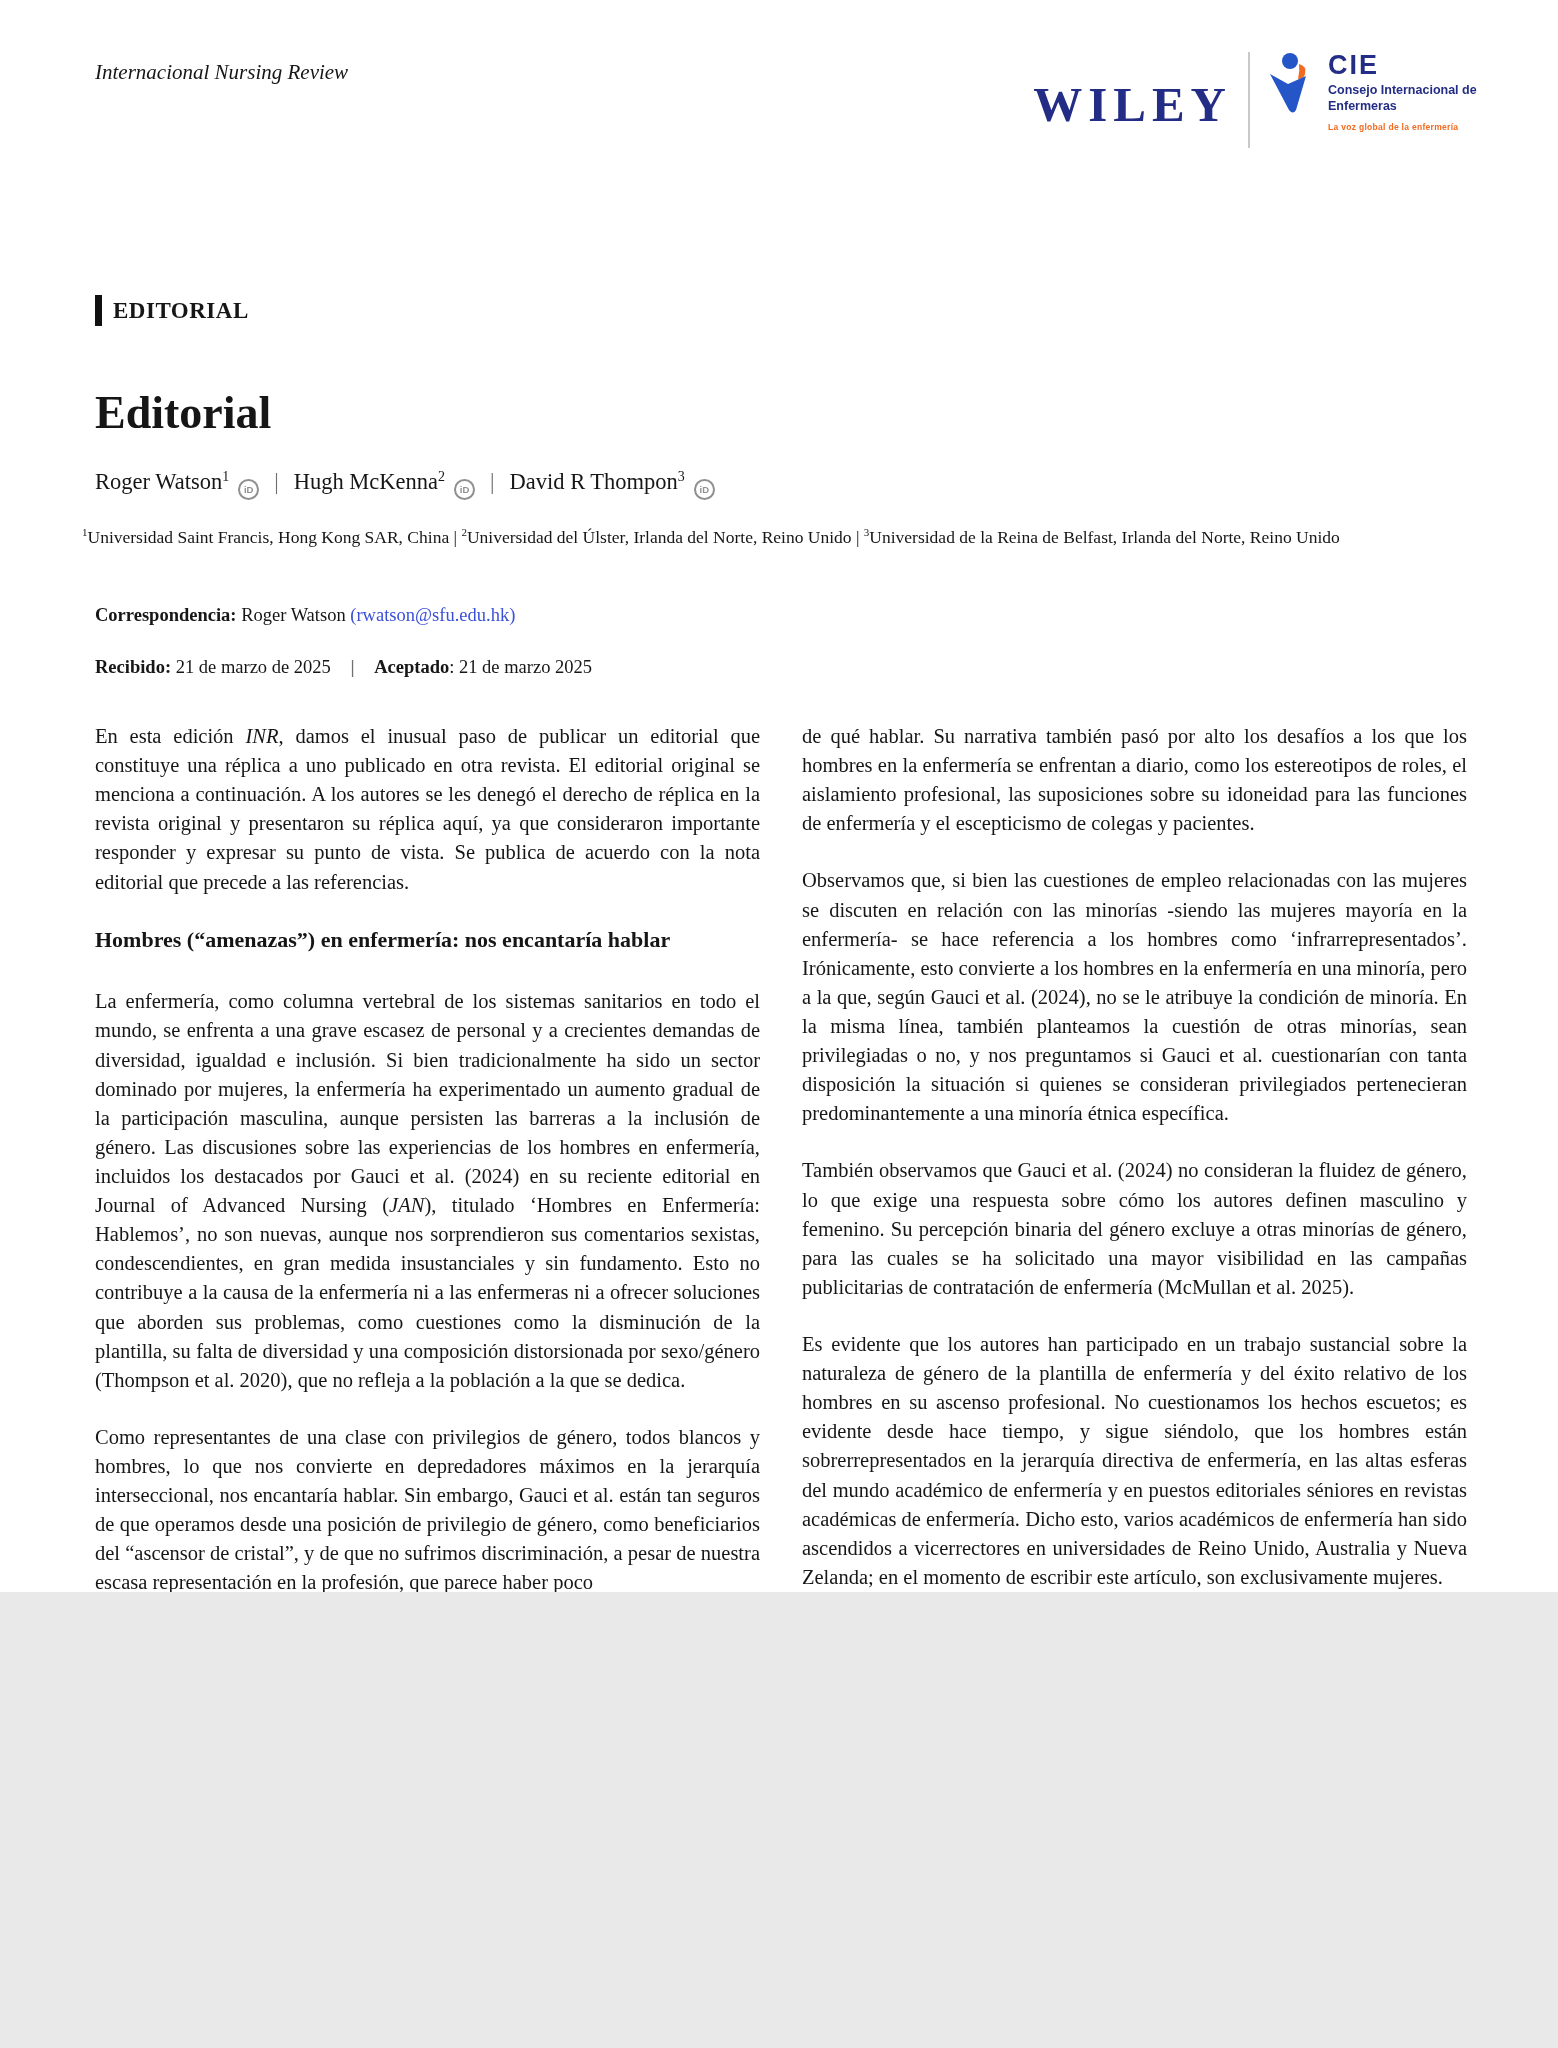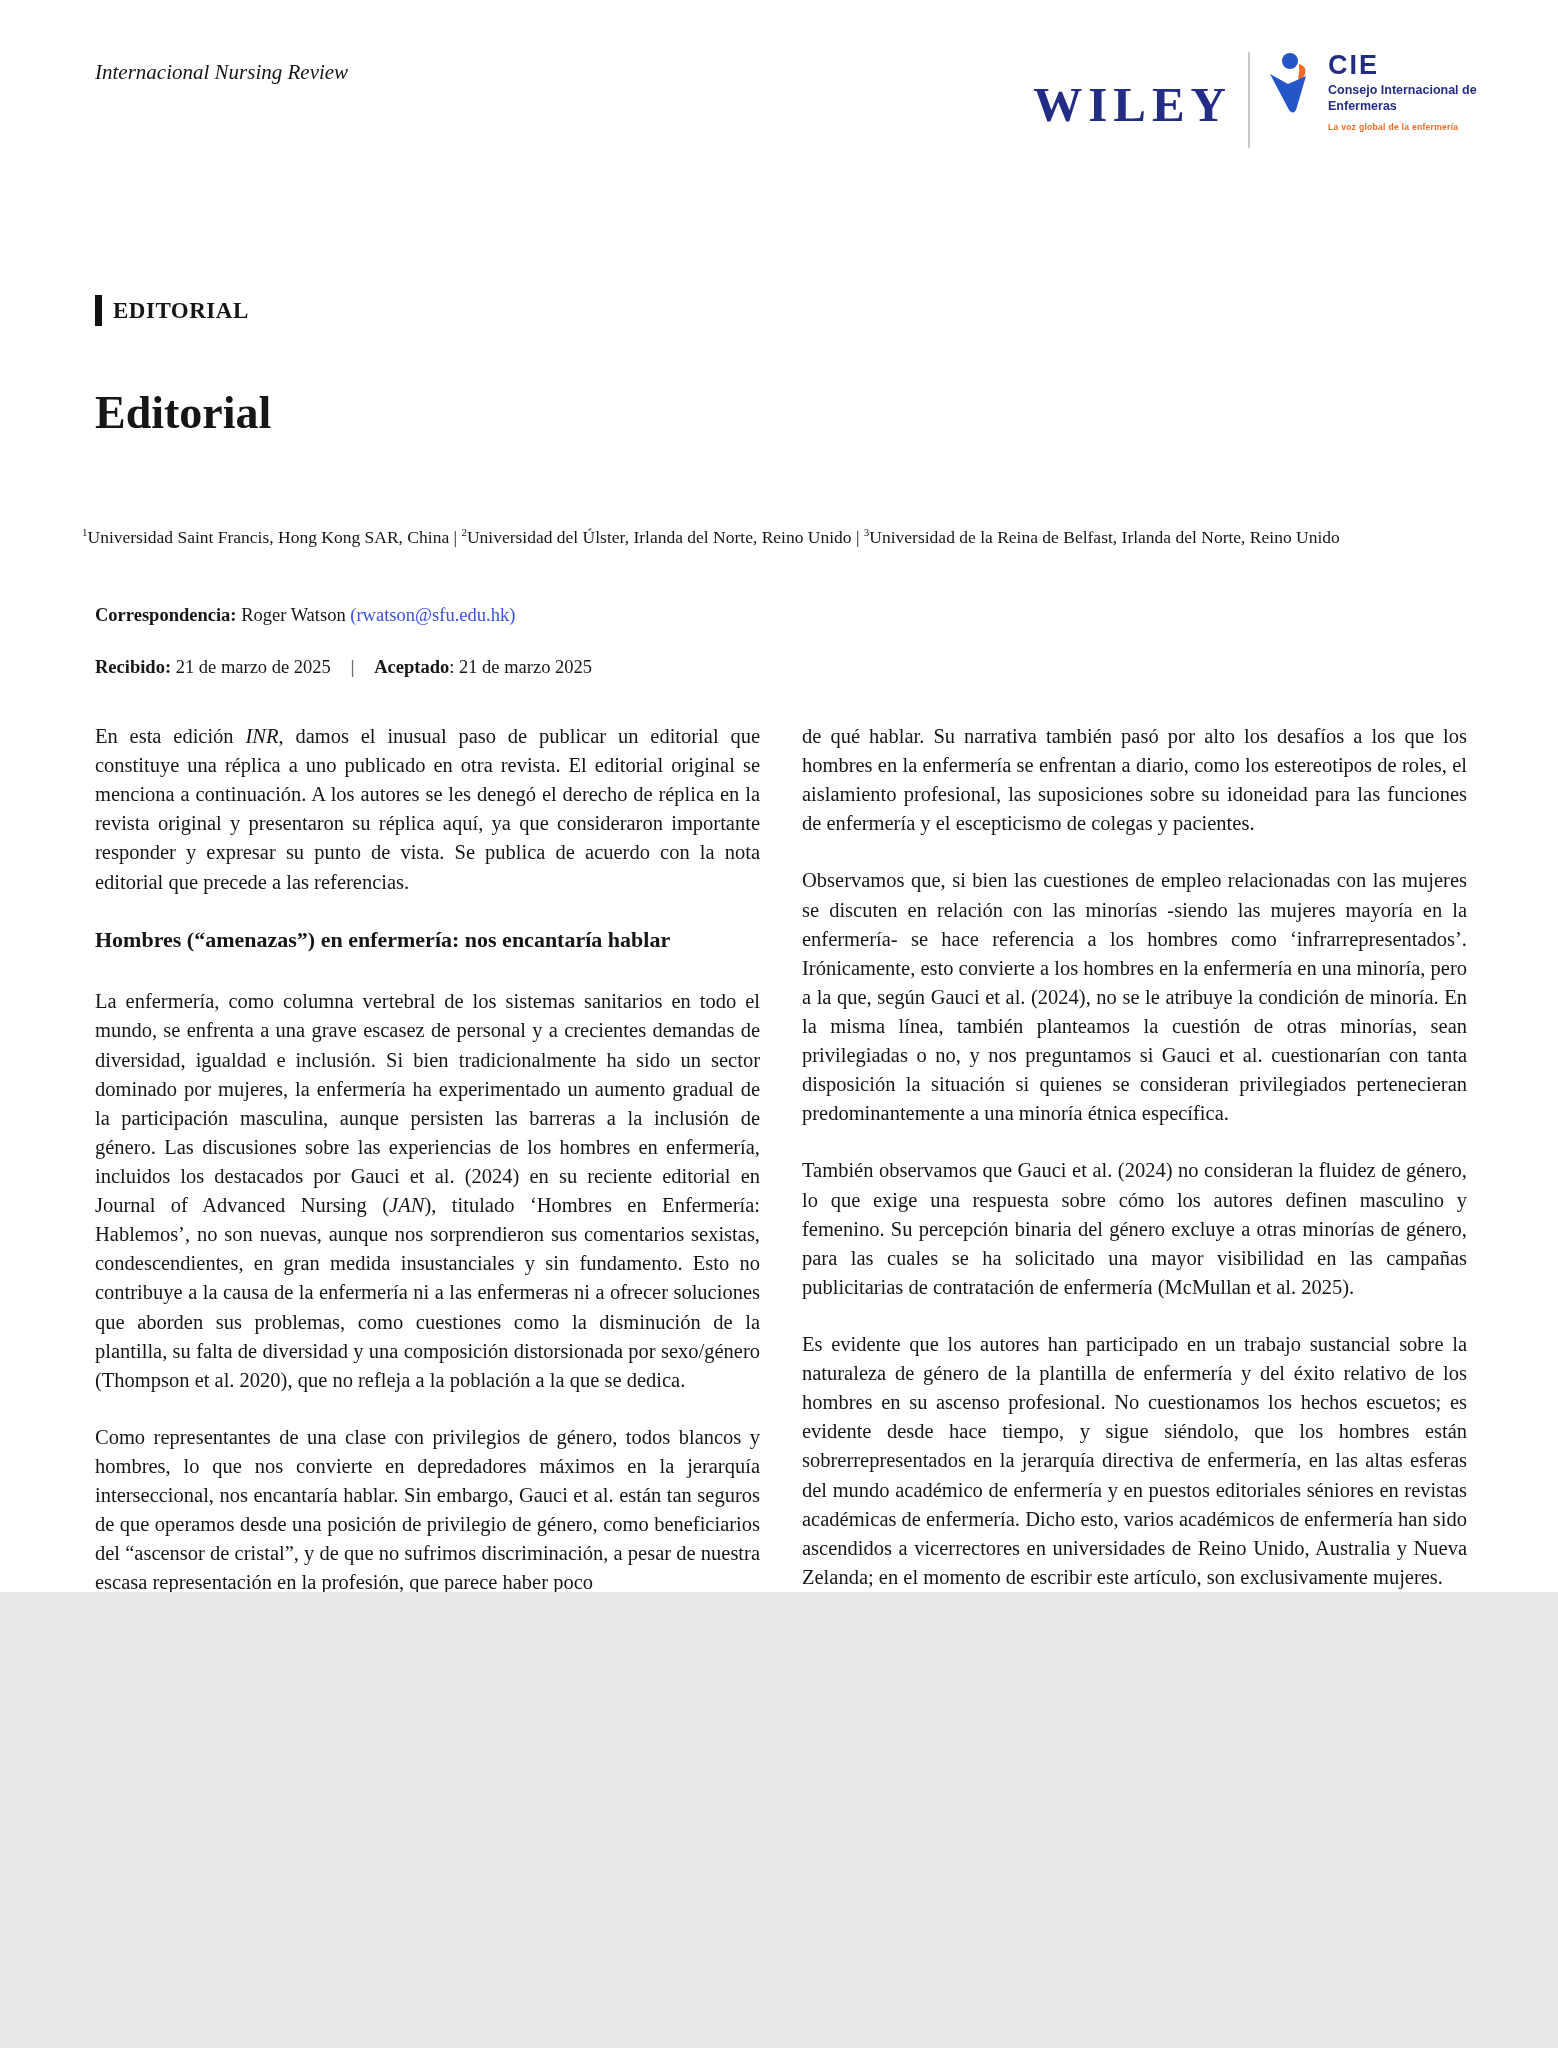--- a/index.html
+++ b/index.html
@@ -84,20 +84,23 @@
     </div>
   </div>
 
   <div class="kicker">
     <span class="kicker-bar"></span>
     <span class="kicker-text">EDITORIAL</span>
   </div>
 
   <h1 class="title">Editorial</h1>
 
+  <div class="authors">
+    <span><span>Roger Watson</span><sup>1</sup><span class="orcid">iD</span></span><span class="author-pipe">|</span><span><span>Hugh McKenna</span><sup>2</sup><span class="orcid">iD</span></span><span class="author-pipe">|</span><span><span>David R Thompon</span><sup>3</sup><span class="orcid">iD</span></span>
+  </div>
 
   <div class="affiliations"><sup>1</sup><span>Universidad Saint Francis, Hong Kong SAR, China | </span><sup>2</sup><span>Universidad del Úlster, Irlanda del Norte, Reino Unido | </span><sup>3</sup><span>Universidad de la Reina de Belfast, Irlanda del Norte, Reino Unido</span></div>
 
   <div class="correspondence">
     <span class="bd">Correspondencia:</span>
     <span>Roger Watson</span>
     <span class="lnk">(rwatson@sfu.edu.hk)</span>
   </div>
 
   <div class="received">

